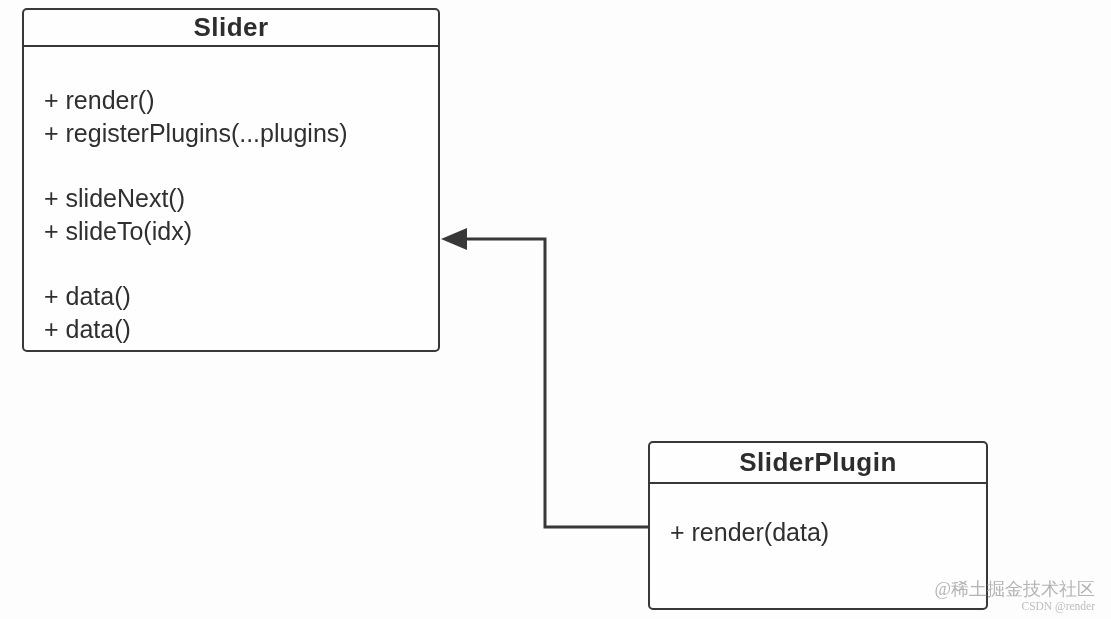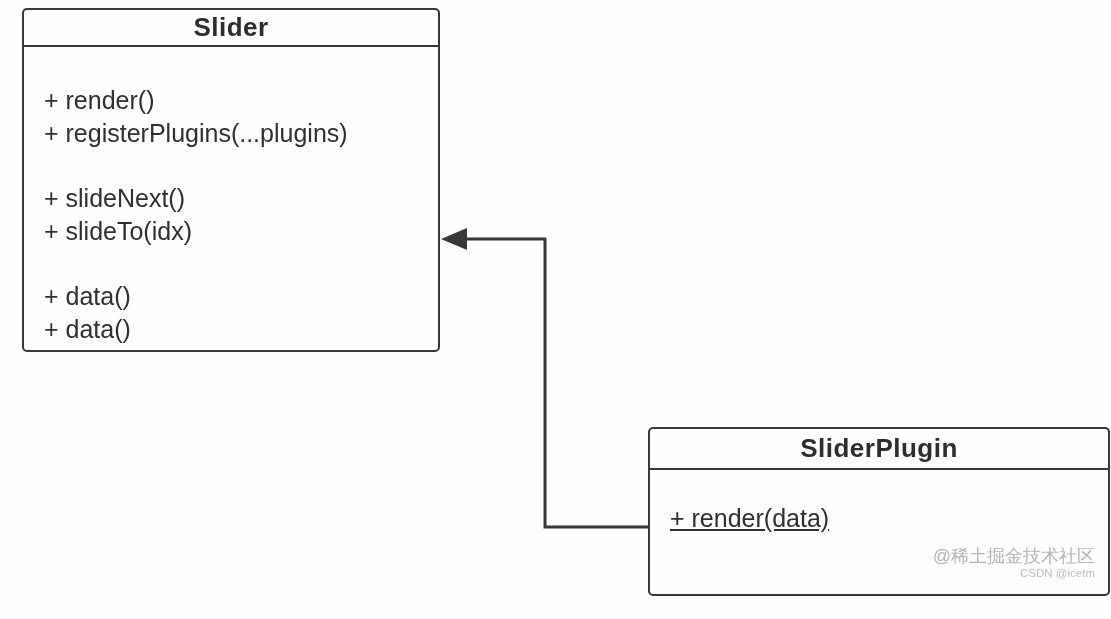--- a/index.html
+++ b/index.html
@@ -26,48 +26,49 @@
     font-size: 26px;
     color: #2d2d2d;
     border-bottom: 2.5px solid #383838;
     display: flex;
     align-items: center;
     justify-content: center;
     letter-spacing: 0.5px;
   }
   #slider-box { left: 22px; top: 8px; width: 418px; height: 344px; }
   #slider-box .uml-title { height: 37px; }
-  #sliderplugin-box { left: 648px; top: 427px; width: 462px; height: 169px; }
+  #sliderplugin-box { left: 648px; top: 441px; width: 340px; height: 169px; }
   #sliderplugin-box .uml-title { height: 41px; }
   .uml-body {
     padding-left: 20px;
     padding-right: 8px;
     color: #2f2f2f;
     font-size: 25px;
   }
   #slider-box .uml-body { padding-top: 37px; }
-  #sliderplugin-box .uml-body { padding-top: 32px; text-decoration: underline; }
+  #sliderplugin-box .uml-body { padding-top: 32px; }
   .method-line {
     height: 33px;
     line-height: 33px;
     white-space: nowrap;
   }
   .group-gap { height: 32px; }
   .connector {
     position: absolute;
     left: 0;
     top: 0;
     pointer-events: none;
   }
   .watermark {
     position: absolute;
     right: 16px;
-    top: 546px;
+    top: 579px;
     text-align: right;
     line-height: 1.15;
+    font-family: Liberation Serif, serif;
   }
   .wm-main { font-size: 18px; color: #b4b4b4; }
   .wm-sub  { font-size: 11.5px; color: #bdbdbd; }
 </style>
 </head>
 <body>
 
 <div class="canvas">
 
   <div class="uml-class" id="slider-box">
@@ -99,16 +100,16 @@
     </div>
   </div>
 
   <svg class="connector" width="1111" height="619" viewBox="0 0 1111 619">
     <polyline points="648,527 545,527 545,239 464,239" fill="none" stroke="#383838" stroke-width="3"></polyline>
     <polygon points="441,239 467,228 467,250" fill="#383838"></polygon>
   </svg>
 
   <div class="watermark">
     <div class="wm-main">@稀土掘金技术社区</div>
-    <div class="wm-sub">CSDN @icetm</div>
+    <div class="wm-sub">CSDN @render</div>
   </div>
 
 </div>
 
 </body></html>

